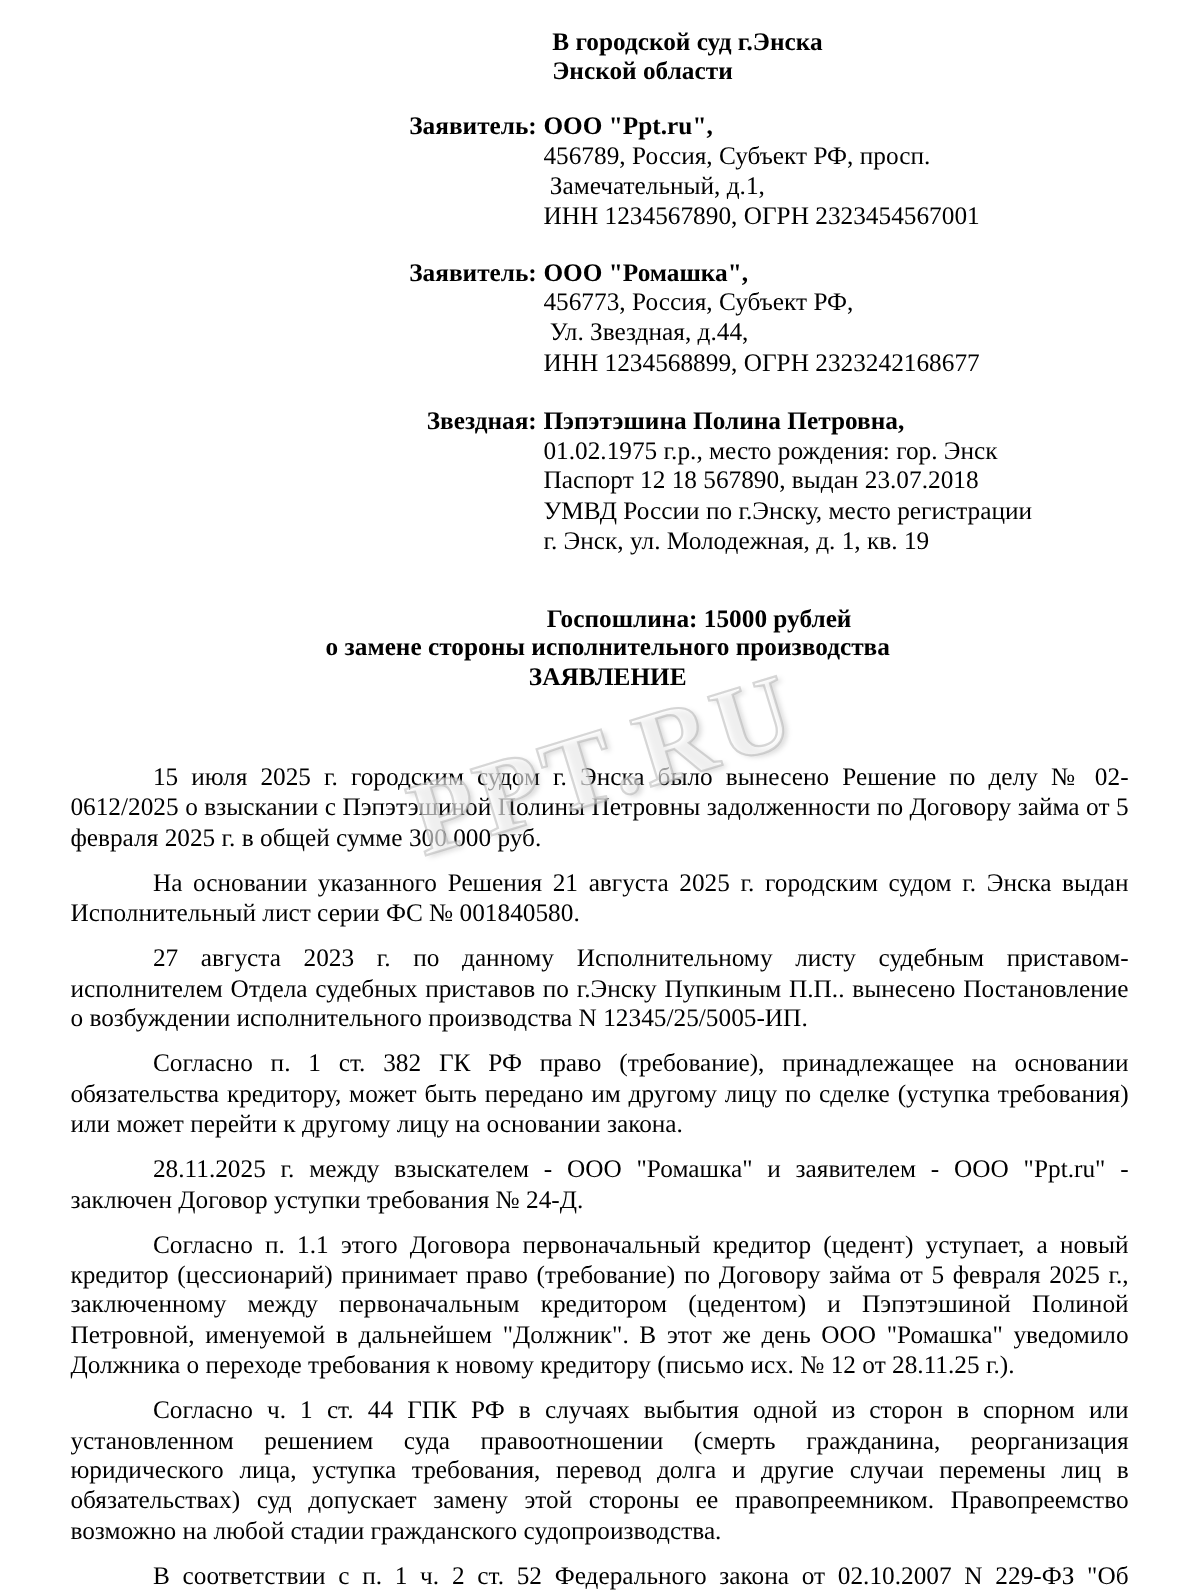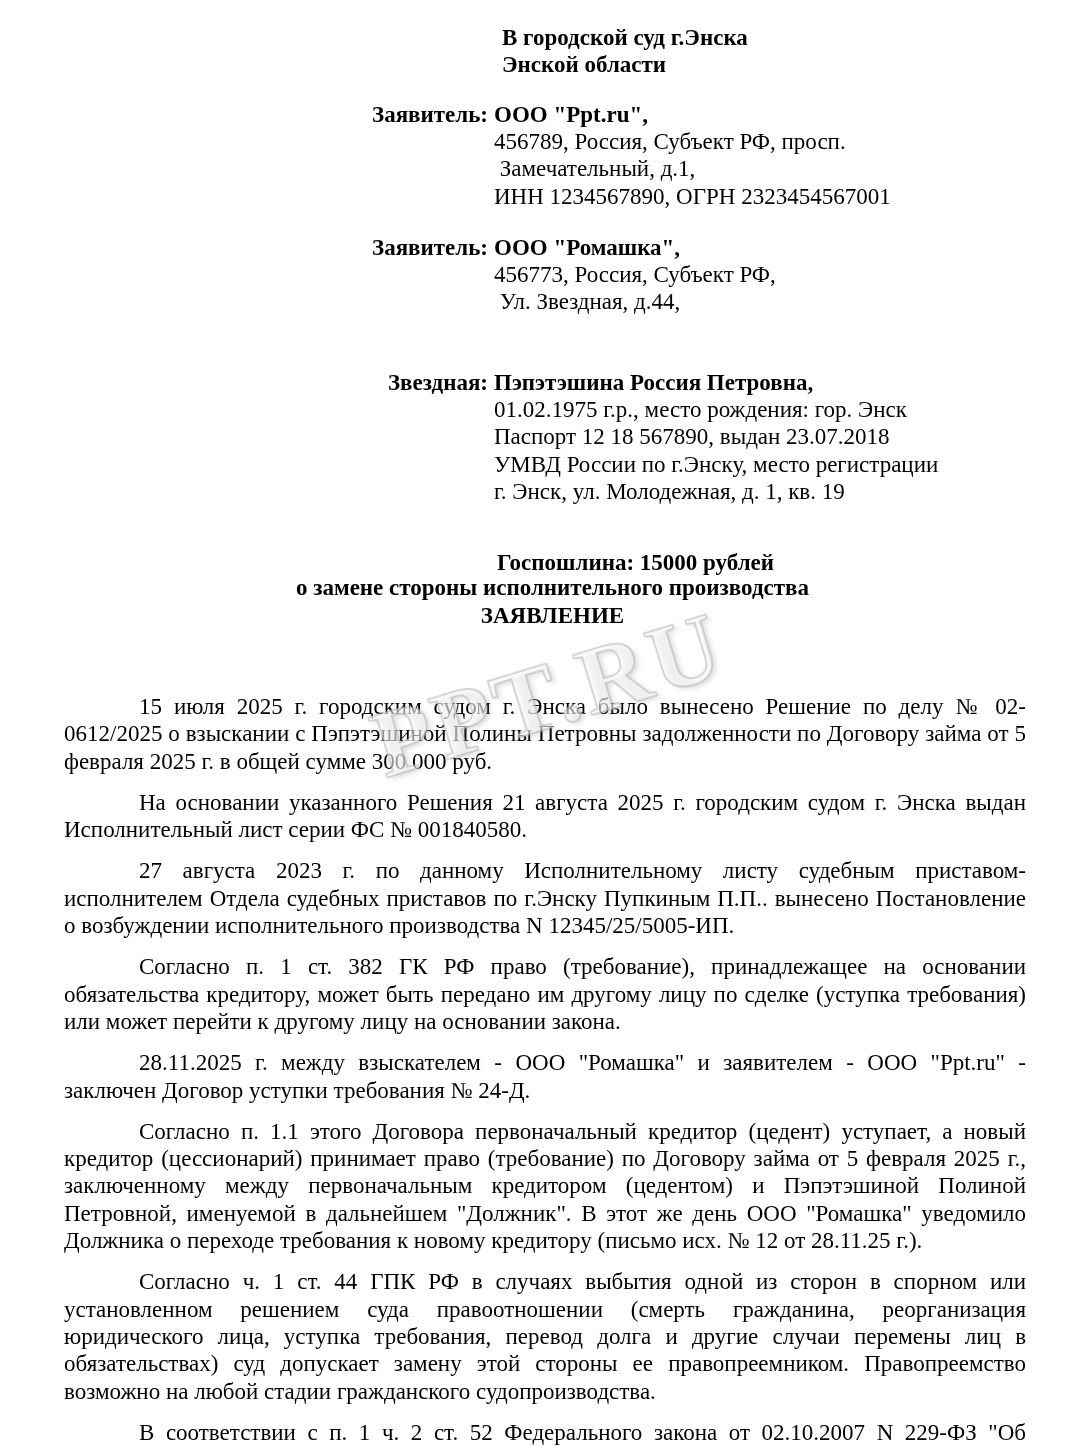--- a/index.html
+++ b/index.html
@@ -104,27 +104,28 @@
       <div class="party-detail">ИНН 1234567890, ОГРН 2323454567001</div>
     </div>
   </div>
 
   <div class="party-block party-1">
     <div class="party-label">Заявитель:</div>
     <div>
       <div class="party-name">ООО "Ромашка",</div>
       <div class="party-detail">456773, Россия, Субъект РФ,</div>
       <div class="party-detail"> Ул. Звездная, д.44,</div>
+      <div class="party-detail">ИНН 1234568899, ОГРН 2323242168677</div>
     </div>
   </div>
 
   <div class="party-block party-2">
     <div class="party-label">Звездная:</div>
     <div>
-      <div class="party-name">Пэпэтэшина Россия Петровна,</div>
+      <div class="party-name">Пэпэтэшина Полина Петровна,</div>
       <div class="party-detail">01.02.1975 г.р., место рождения: гор. Энск</div>
       <div class="party-detail">Паспорт 12 18 567890, выдан 23.07.2018</div>
       <div class="party-detail">УМВД России по г.Энску, место регистрации</div>
       <div class="party-detail">г. Энск, ул. Молодежная, д. 1, кв. 19</div>
     </div>
   </div>
 
   <div class="fee-line">Госпошлина: 15000 рублей</div>
 
   <div class="doc-title-block">

